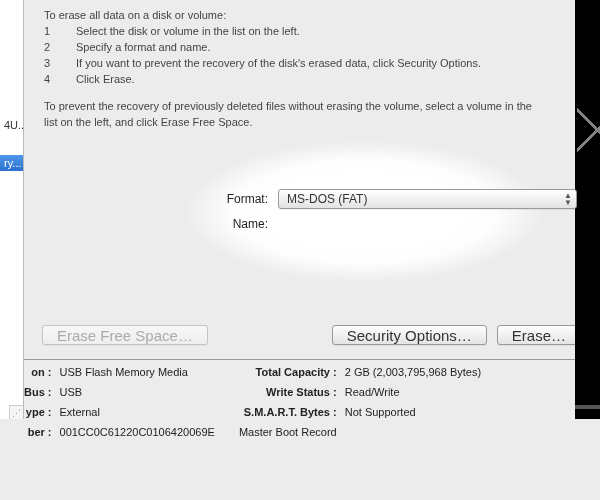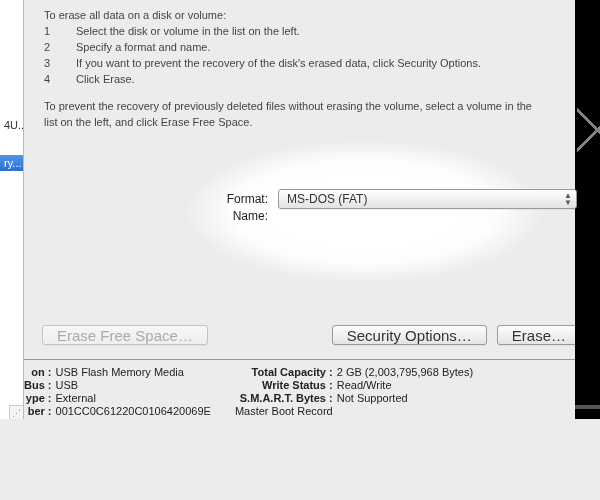--- a/index.html
+++ b/index.html
@@ -86,20 +86,21 @@
   .form {
     position: absolute;
     top: 189px;
     left: 180px;
     right: 22px;
     z-index: 2;
   }
   .form-row {
     display: flex;
     align-items: center;
+    margin-bottom: 8px;
   }
   .form-label {
     width: 64px;
     text-align: right;
     margin-right: 10px;
     font-size: 12px;
     color: #222;
   }
   .dropdown {
     flex: 1;
@@ -164,20 +165,21 @@
     font-size: 11px;
     color: #222;
     background: #ececec;
   }
   .infocol {
     display: grid;
     grid-template-columns: auto auto;
     column-gap: 4px;
     row-gap: 1px;
     align-content: start;
+    gap: 8px;
   }
   .infocol.left { margin-right: 24px; }
   .ikey { text-align: right; font-weight: bold; }
   .ikey::after { content: " :"; }
   .ival { text-align: left; }
   .right-decoration {
     position: absolute;
     left: 575px;
     top: 0;
     width: 60px;

